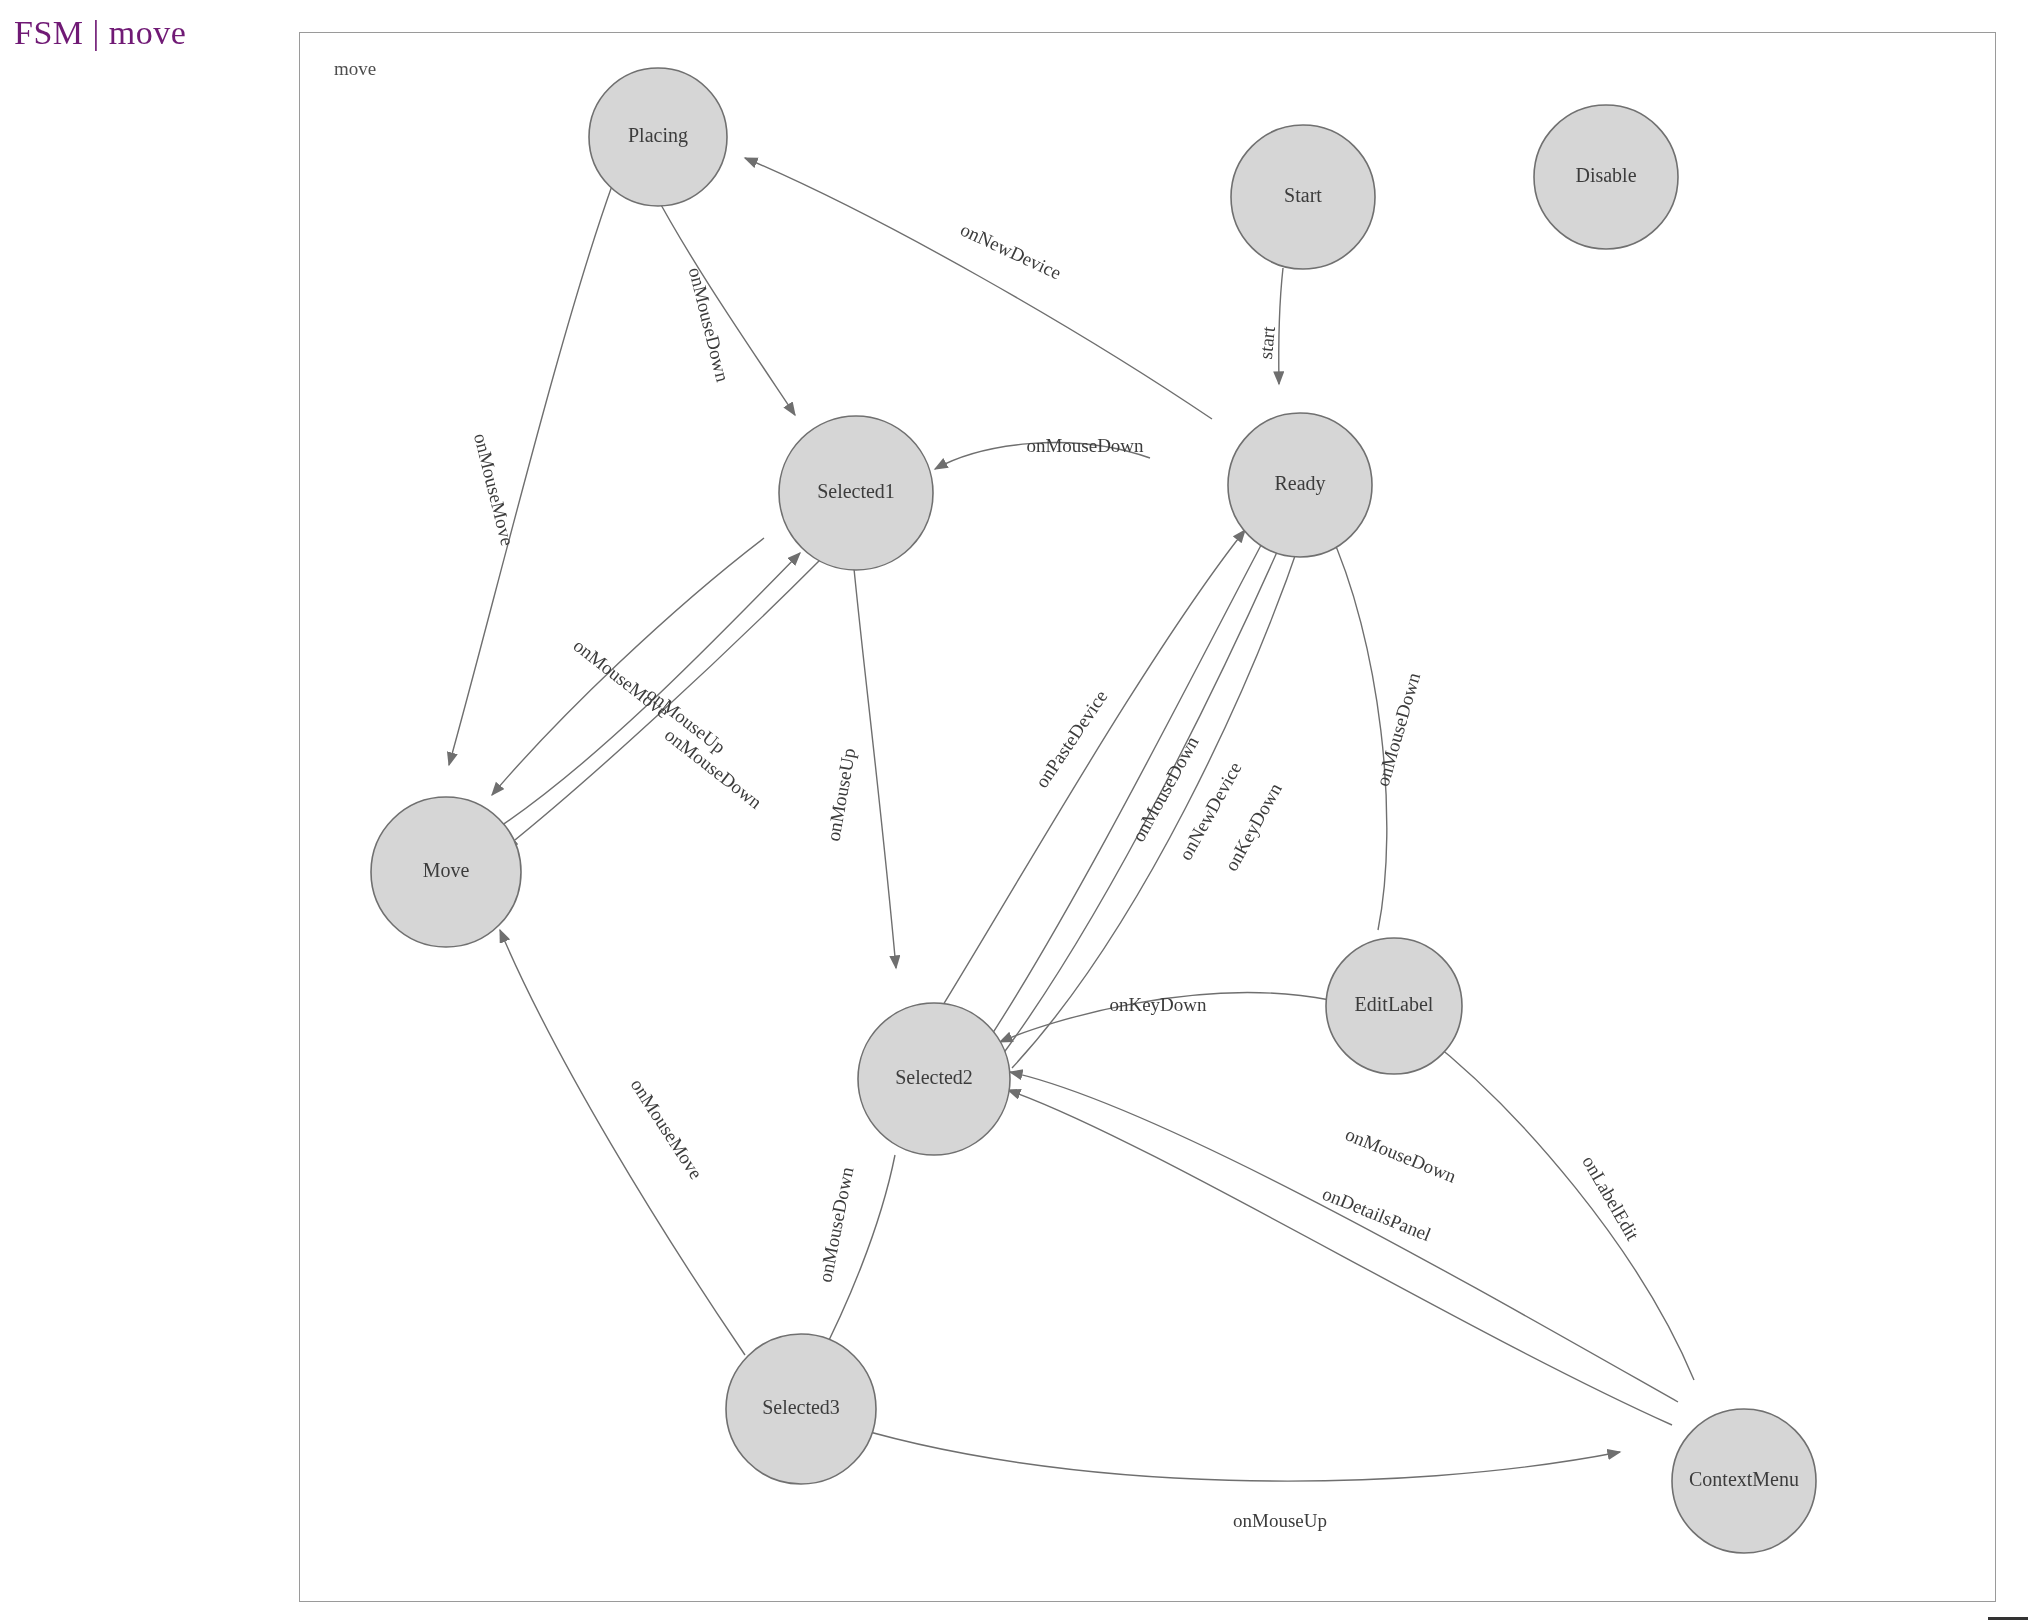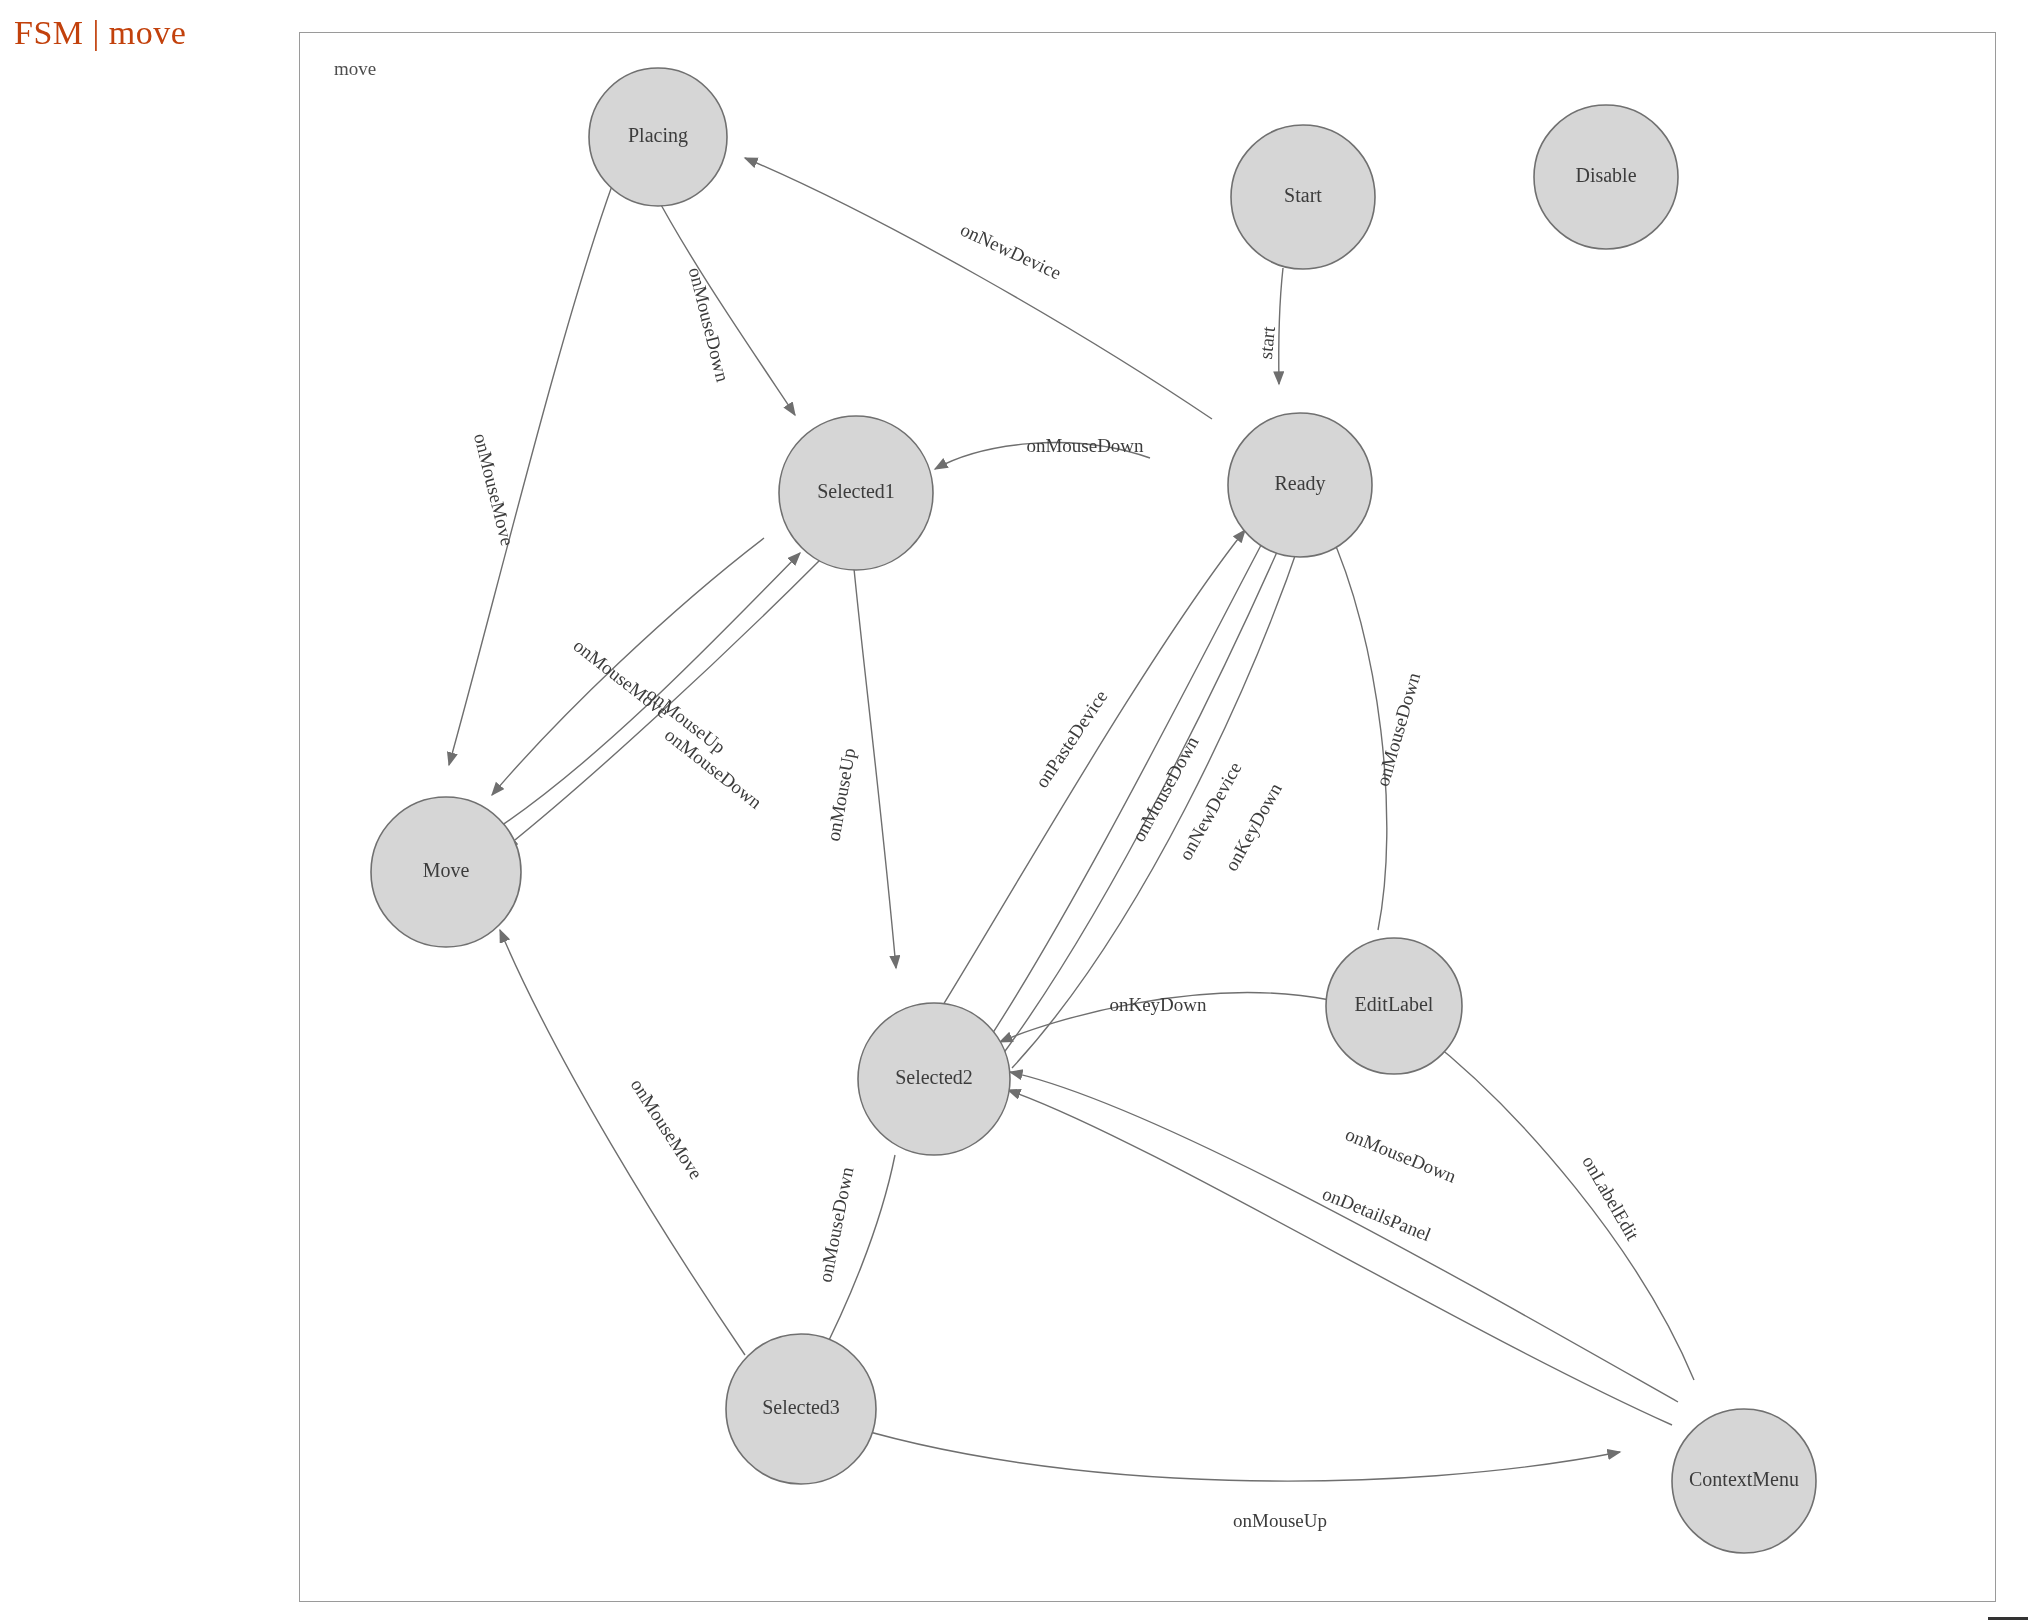--- a/index.html
+++ b/index.html
@@ -15,21 +15,21 @@
     position: relative;
     width: 2034px;
     height: 1624px;
   }
   #page-title {
     position: absolute;
     left: 14px;
     top: 14px;
     font-family: "Liberation Serif", serif;
     font-size: 34px;
-    color: #c2410c;
+    color: #701a75;
     letter-spacing: 0.5px;
     white-space: nowrap;
   }
   #diagram-frame {
     position: absolute;
     left: 299px;
     top: 32px;
     width: 1697px;
     height: 1570px;
     border: 1px solid #9a9a9a;

